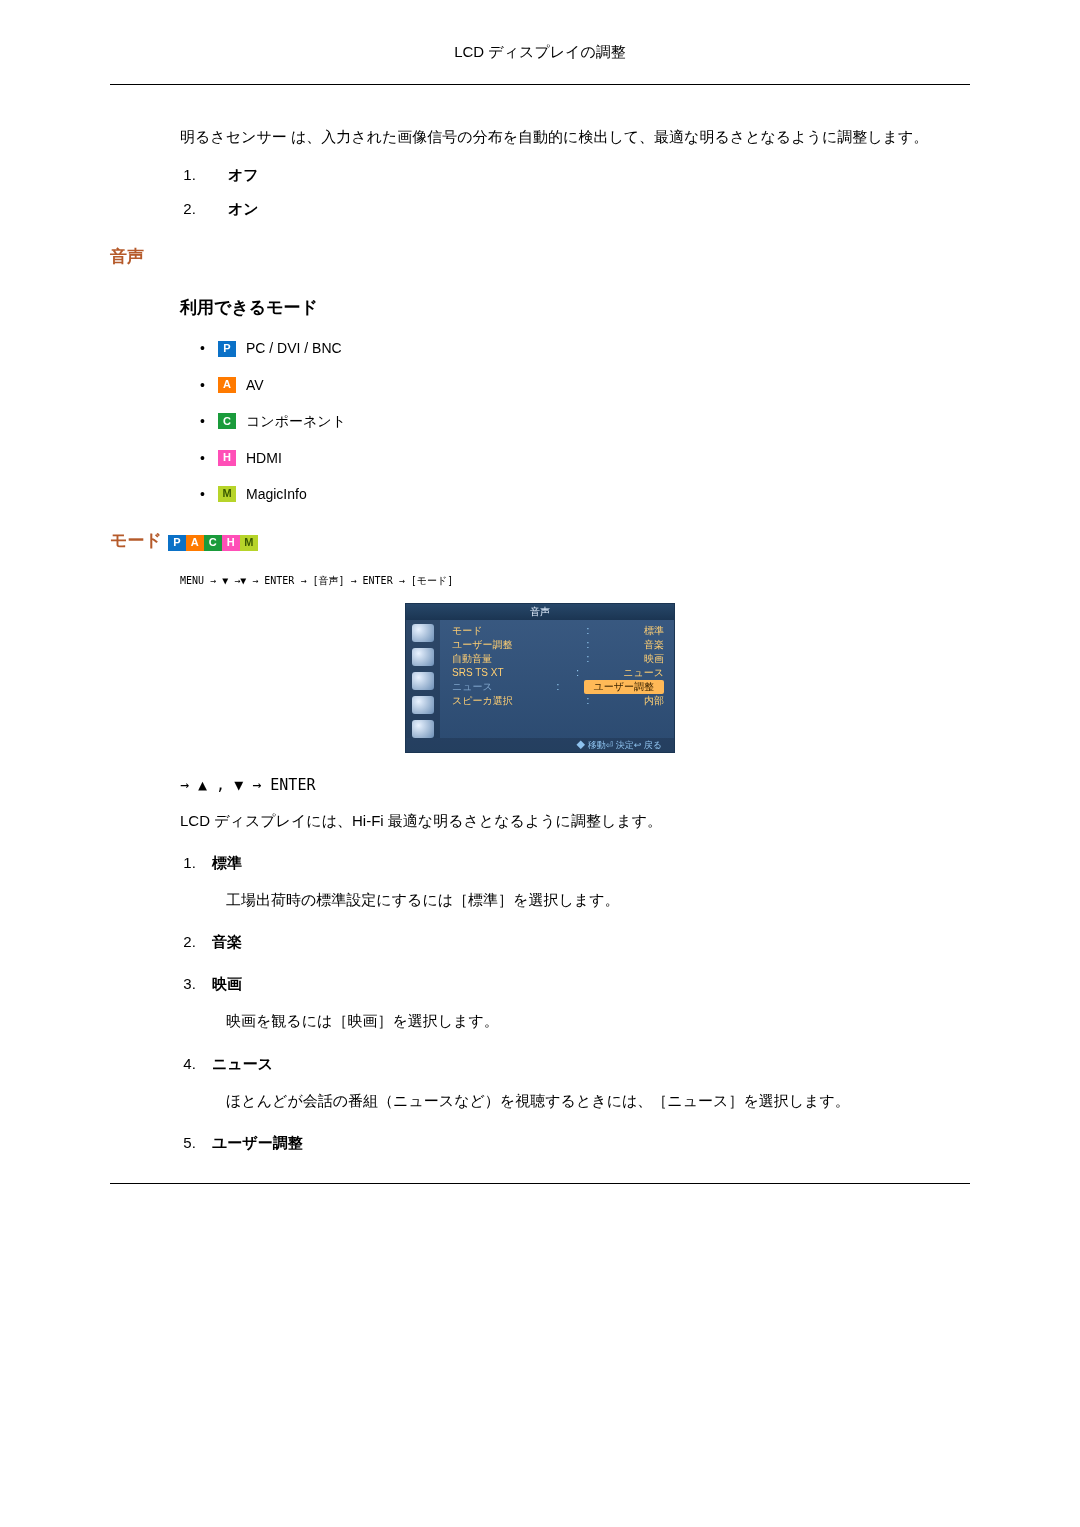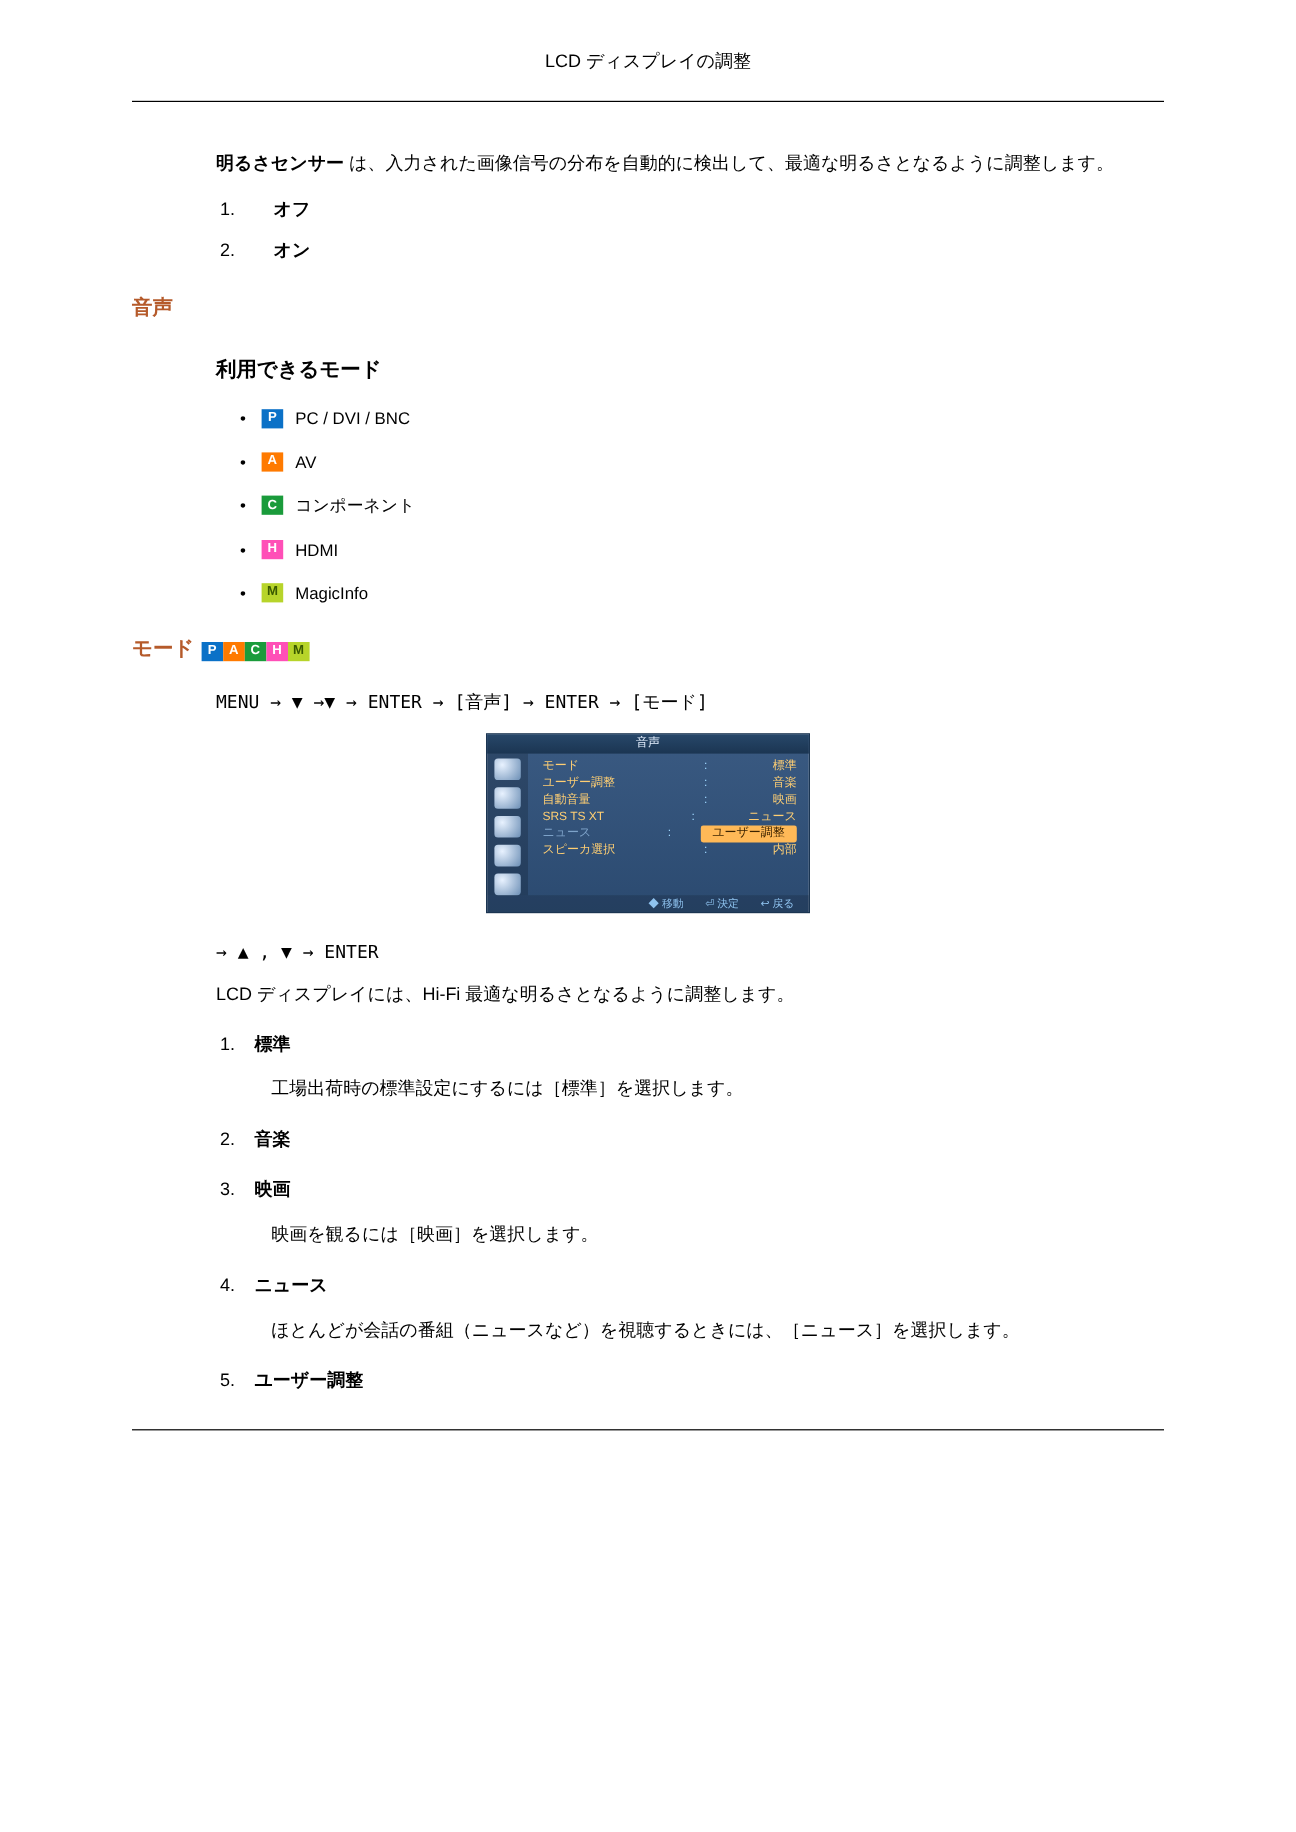--- a/index.html
+++ b/index.html
@@ -1,50 +1,50 @@
 <!DOCTYPE html>
 <html><head>
   <meta charset="utf-8">
   <style>
     * { box-sizing: border-box; margin: 0; padding: 0; }
     body { font-family: "MS Gothic","Hiragino Sans",sans-serif; font-size: 15px; color: #000; background: #fff; width: 1080px; margin: 0 auto; padding: 40px 110px 30px; line-height: 1.6; }
     .page-header { text-align: center; font-size: 15px; margin-bottom: 20px; }
     hr.top { border: none; border-top: 1px solid #000; margin: 0 0 40px; }
     hr.bottom { border: none; border-top: 1px solid #000; margin: 28px 0 0; }
     .para-indent { margin-left: 70px; margin-bottom: 6px; }
-    .bold { font-weight: bold; }
+    .bold { font-weight: normal; }
     ol.num { margin-left: 90px; margin-top: 14px; }
     ol.num li { margin-bottom: 10px; font-size: 15px; }
     ol.num li .lbl { font-weight: bold; margin-left: 28px; }
     .h2-orange { font-size: 17px; font-weight: bold; color: #b55a2a; margin: 22px 0 18px 0; }
     .h3-black { font-size: 17px; font-weight: bold; margin-left: 70px; margin-top: 24px; margin-bottom: 16px; }
     .mode-list { margin-left: 90px; }
     .mode-row { display: flex; align-items: center; gap: 10px; margin-bottom: 14px; font-size: 14px; }
     .mode-row .dot { width: 8px; color: #000; }
     .badge { display:inline-flex; align-items:center; justify-content: center; width: 18px; height: 16px; font-size: 11px; font-weight: bold; color: #fff; }
     .bP { background:#0b71c7; } .bA { background:#ff7a00; } .bC { background:#1a9b3b; }
     .bH { background:#ff4fb7; } .bM { background:#b7d42a; color:#3a5a00; }
     .mode-heading { display: flex; align-items: center; gap: 2px; margin-top: 22px; }
     .mode-heading .title { font-size: 17px; font-weight: bold; color: #b55a2a; margin-right: 4px; }
     .badges-row .badge { margin-right: 0; }
-    .nav-line { margin-left: 70px; font-family: "MS Gothic",monospace; font-size: 15px; margin-top: 18px; }
+    .nav-line { margin-left: 70px; font-family: "MS Gothic",monospace; font-size: 10px; margin-top: 18px; }
     .nav-line2 { margin-left: 70px; font-family: "MS Gothic",monospace; font-size: 15px; margin-top: 20px; margin-bottom: 12px;}
     .osd-wrap { display: flex; justify-content: center; margin: 14px 0 8px; }
     .osd { width: 270px; height: 150px; background: linear-gradient(#3a5a82,#2b4a70); border:1px solid #1b3552; display:flex; flex-direction: column; font-size: 10px; }
     .osd-top { height: 16px; background: linear-gradient(#274769,#1b3552); text-align:center; color:#e5f0ff; font-size: 10px; line-height:16px; }
     .osd-body { flex:1; display:flex; }
     .osd-icons { width: 34px; background: rgba(0,0,0,.18); display:flex; flex-direction:column; align-items:center; padding-top:4px; gap:6px; }
     .osd-icons .ic { width: 22px; height:18px; background: radial-gradient(circle at 30% 30%,#e8f2ff,#6b8eb5); border-radius:3px; }
     .osd-menu { flex:1; padding: 4px 6px 0 8px; color:#ffcf73; }
     .osd-row { display:flex; justify-content:space-between; padding: 0 4px; line-height: 14px; }
     .osd-row .k { min-width: 80px; }
     .osd-row .sep { color:#9fd7ff; padding: 0 4px; }
     .osd-row.hl .v { background:#ffb957; color:#3b2300; padding: 0 10px; border-radius: 2px; }
     .osd-row.dim { color:#7ea3c9; }
-    .osd-foot { height: 16px; background: rgba(0,0,0,.15); color:#8fc3ef; font-size: 9px; display:flex; justify-content:flex-end; gap: 18px; padding-right: 12px; align-items: center; }
+    .osd-foot { height: 16px; background: rgba(0,0,0,.15); color:#8fc3ef; font-size: 9px; display:flex; justify-content:flex-end; padding-right: 12px; align-items: center; }
     ol.modes { margin-left: 90px; margin-top: 18px; }
     ol.modes > li { margin-bottom: 18px; }
     ol.modes > li .name { font-weight: bold; margin-left: 12px; }
     ol.modes > li .desc { margin-top: 12px; margin-left: 26px; line-height: 1.7; }
   </style>
 </head>
 <body>
 
 <div class="page-header">LCD ディスプレイの調整</div>
 <hr class="top">

